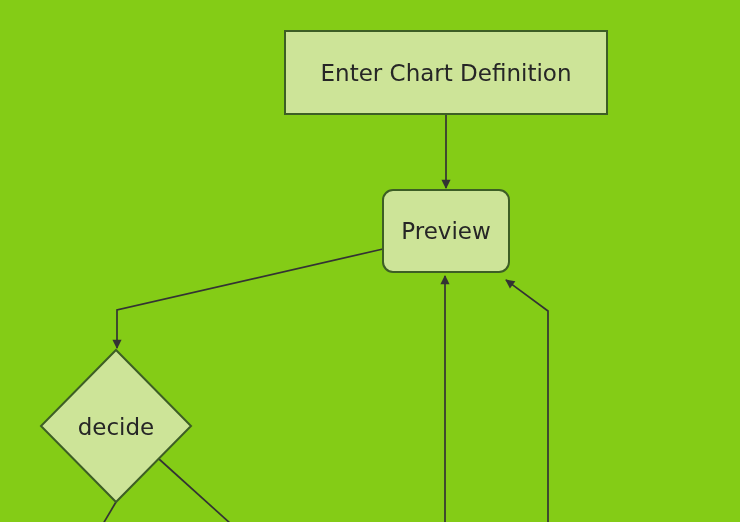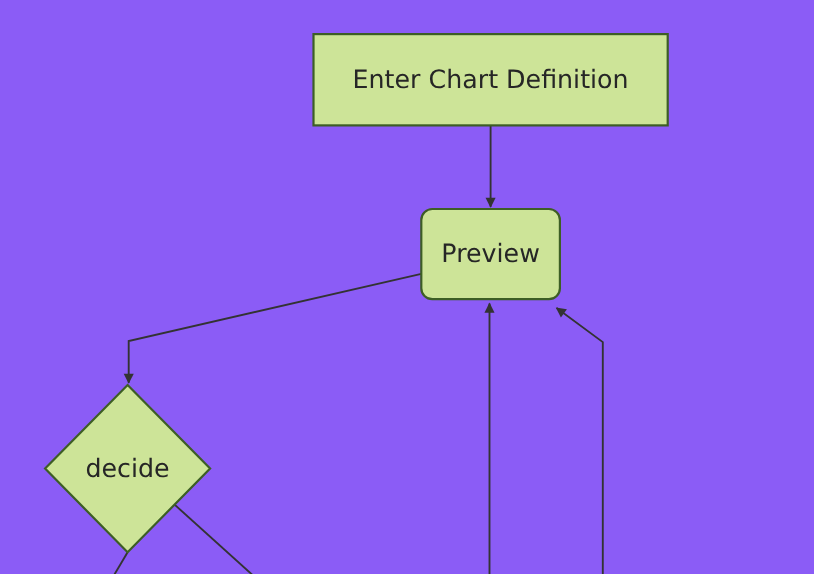--- a/index.html
+++ b/index.html
@@ -4,21 +4,21 @@
 <style>
   html, body {
     margin: 0;
     padding: 0;
     background: #ffffff;
   }
   .canvas {
     position: relative;
     width: 740px;
     height: 522px;
-    background: #8b5cf6;
+    background: #84cc16;
     overflow: hidden;
     text-align: right;
   }
   svg { display: block; }
   .node-shape {
     fill: #cde498;
     stroke: #3d5e25;
     stroke-width: 2px;
   }
   .edge-line {

